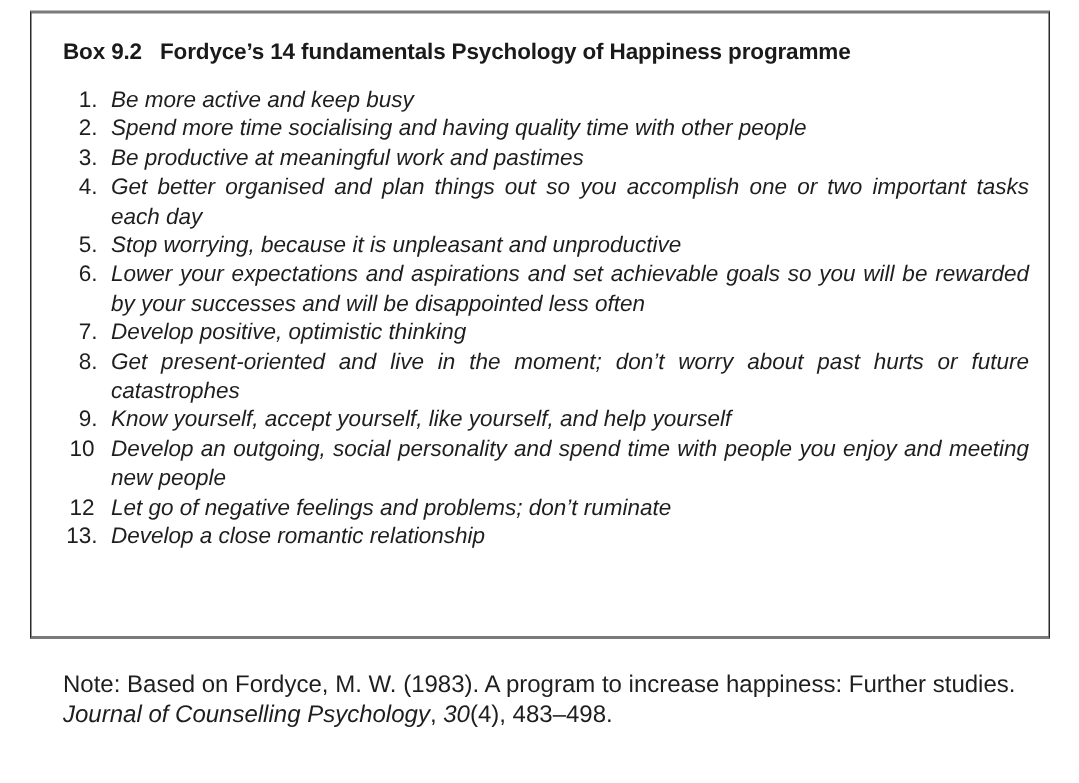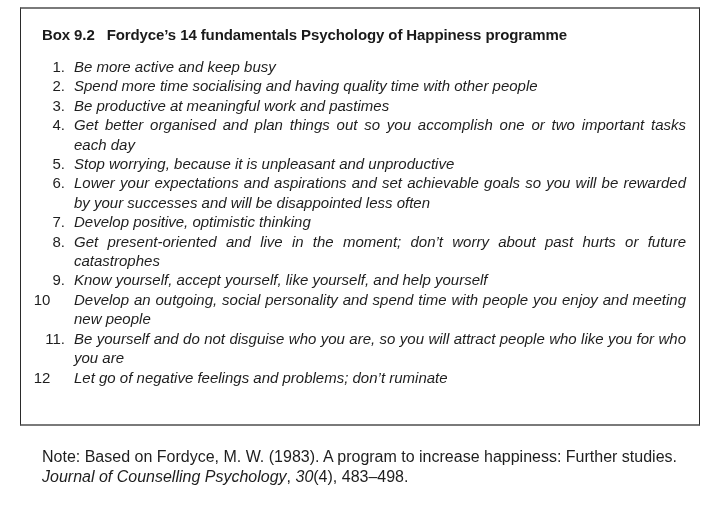--- a/index.html
+++ b/index.html
@@ -59,21 +59,20 @@
       text-align: justify;
     }
     .item .num {
       position: absolute;
       left: 0;
       width: 44px;
       text-align: right;
     }
     .item .num.wide {
       width: 42px;
-      text-align: center;
     }
     .item .text {
       display: block;
       font-style: italic;
     }
     .note {
       position: absolute;
       left: 21px;
       top: 438px;
       right: 13px;
@@ -128,26 +127,26 @@
       </li>
     <li class="item">
         <span class="num">9.</span>
         <span class="text">Know yourself, accept yourself, like yourself, and help yourself</span>
       </li>
     <li class="item">
         <span class="num wide">10</span>
         <span class="text">Develop an outgoing, social personality and spend time with people you enjoy and meeting new people</span>
       </li>
     <li class="item">
-        <span class="num">11.</span>
-        <span class="text">Be yourself and do not disguise who you are, so you will attract people who like you for who you are</span>
+        <span class="num wide">12</span>
+        <span class="text">Let go of negative feelings and problems; don’t ruminate</span>
       </li>
     <li class="item">
-        <span class="num wide">12</span>
-        <span class="text">Let go of negative feelings and problems; don’t ruminate</span>
+        <span class="num">13.</span>
+        <span class="text">Develop a close romantic relationship</span>
       </li>
   </ol>
 
   <div class="note">
     <span>Note: Based on Fordyce, M. W. (1983). A program to increase happiness: Further studies.</span><br>
     <em>Journal of Counselling Psychology</em><span>, </span><em>30</em><span>(4), 483–498.</span>
   </div>
 </div>
 
 </body></html>

